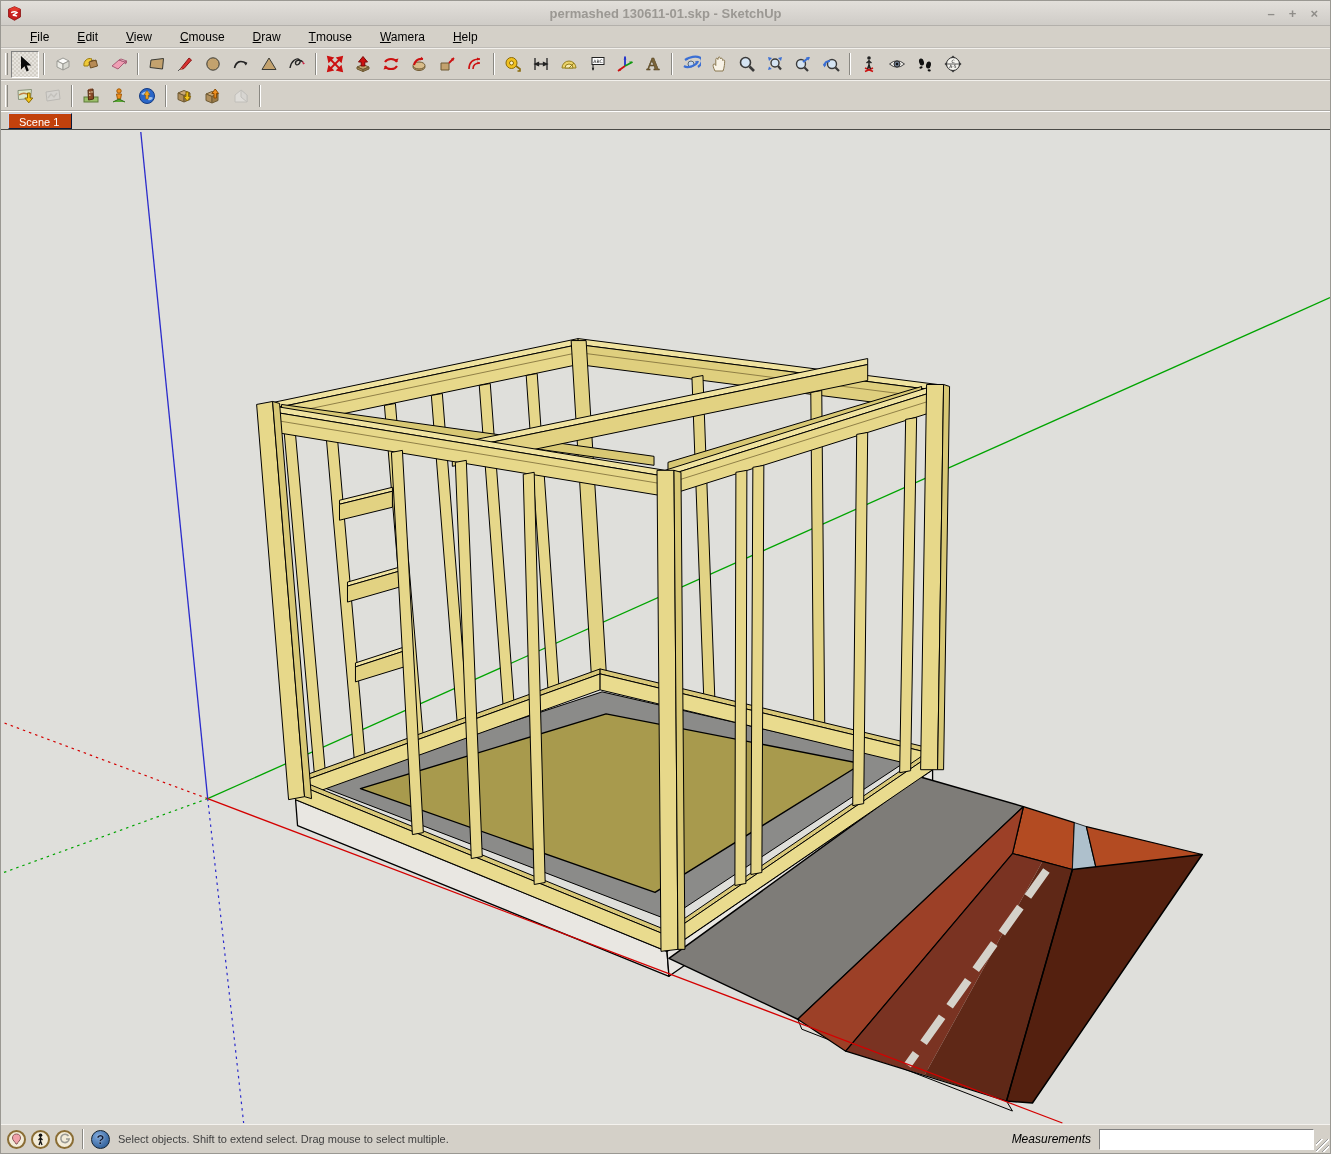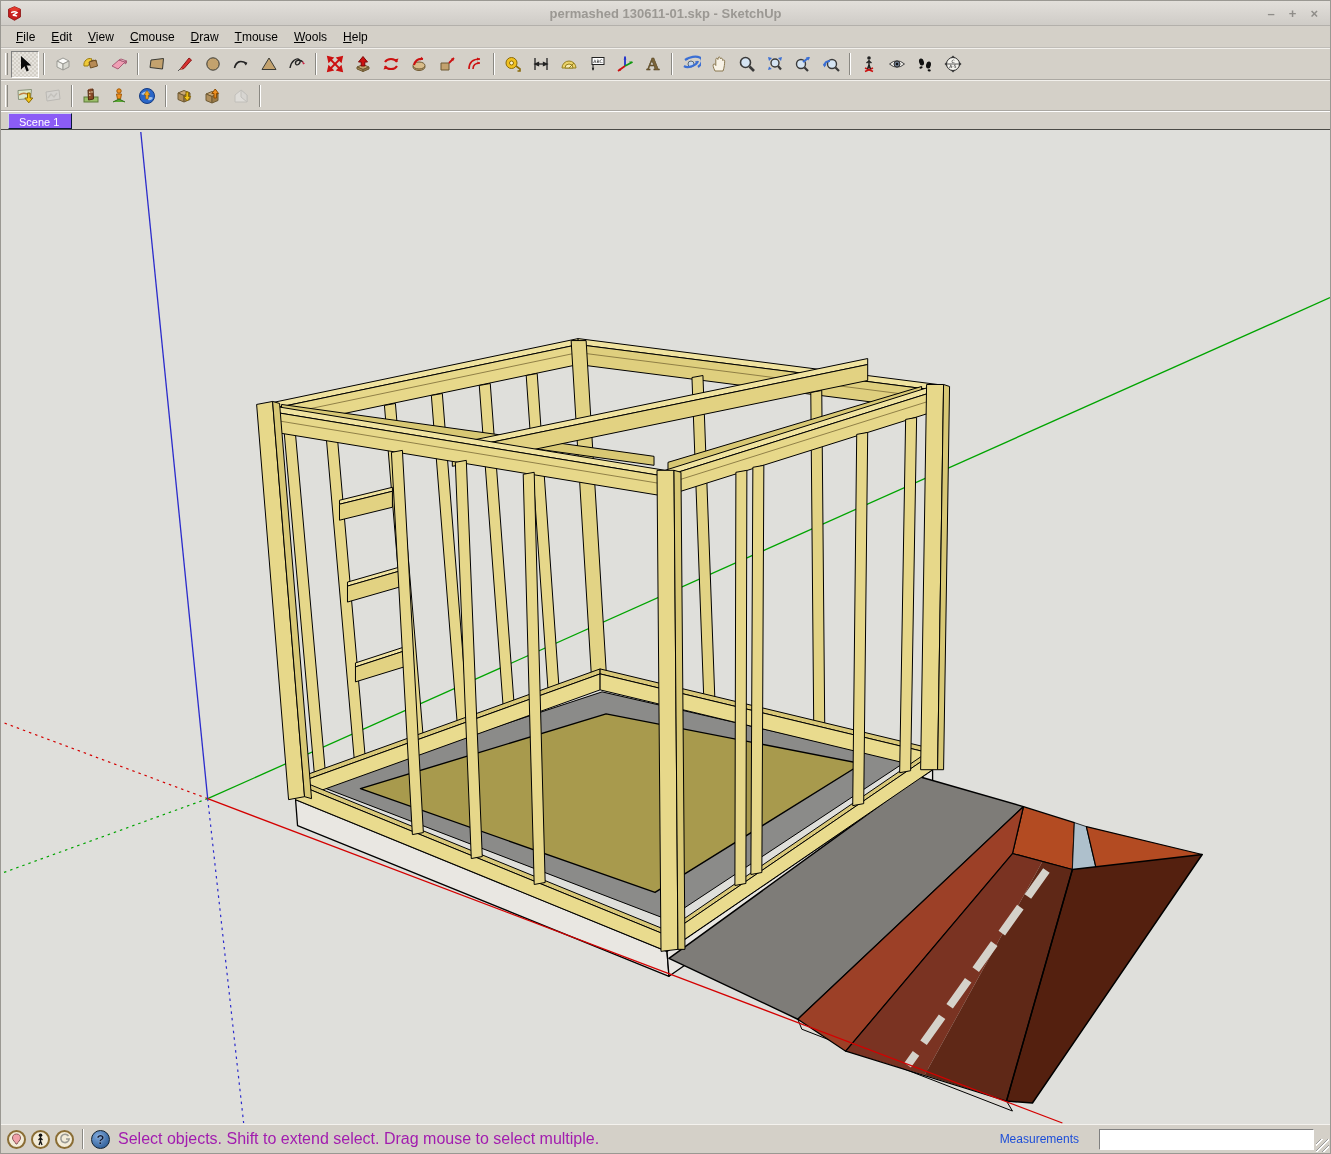--- a/index.html
+++ b/index.html
@@ -9,60 +9,60 @@
 
   
   .titlebar { height:25px; background:linear-gradient(#E2DFDA,#CFCCC7); border-bottom:1px solid #b3b0ab;
               display:flex; align-items:center; position:relative; flex:0 0 auto; }
   .app-icon { width:17px; height:17px; margin-left:5px; }
   .title-text { position:absolute; left:0; right:0; text-align:center; font-size:13px; font-weight:bold; color:#9b9893; }
   .win-controls { margin-left:auto; display:flex; gap:14px; padding-right:12px; z-index:2; }
   .win-btn { font-size:13px; font-weight:bold; color:#8f8d89; cursor:default; line-height:25px; }
 
   
-  .menubar { height:22px; background:#D4D0C8; display:flex; align-items:center; padding-left:8px; gap:2px;
+  .menubar { height:22px; background:#D4D0C8; display:flex; align-items:center; padding-left:22px; gap:14px;
              border-bottom:1px solid #c0bdb8; flex:0 0 auto; }
   .menu-item { font-size:12px; color:#000; padding:2px 7px; }
   .menu-item u { text-decoration:underline; }
 
   
   .toolbar { background:#D4D0C8; display:flex; align-items:center; padding:1px 2px 1px 4px;
              border-top:1px solid #F2F0EC; border-bottom:1px solid #ABA8A2; flex:0 0 auto; }
   .toolbar.row1 { height:32px; }
   .toolbar.row2 { height:31px; }
   .tb-grip { width:3px; height:22px; border-left:1px solid #fff; border-right:1px solid #8a8882; margin-right:3px; }
   .tb { width:28px; height:27px; background:#D4D0C8; border:1px solid #D4D0C8; display:flex;
         align-items:center; justify-content:center; padding:0; }
   .tb.pressed { border-color:#808080 #fff #fff #808080;
         background-image:repeating-conic-gradient(#E6E3DD 0 25%, #D4D0C8 0 50%); background-size:4px 4px; }
   .tb.disabled svg { opacity:.45; filter:grayscale(1); }
   .tb-sep { width:2px; height:22px; border-left:1px solid #8a8882; border-right:1px solid #fff; margin:0 4px; }
 
   
   .scenestrip { height:19px; background:#D4D0C8; border-top:1px solid #fff; border-bottom:1px solid #4a4a46;
                 display:flex; align-items:stretch; padding-left:7px; flex:0 0 auto; }
-  .scene-tab { background:#8b5cf6; color:#fff; font-size:11px; padding:2px 12px 2px 10px; margin:1px 0 0 0;
+  .scene-tab { background:#c2410c; color:#fff; font-size:11px; padding:2px 12px 2px 10px; margin:1px 0 0 0;
                border:1px solid; border-color:#cfd4e8 #0a1838 #0a1838 #cfd4e8; }
 
   
   .viewport { position:relative; flex:1 1 auto; background:#DFDFDB; overflow:hidden; }
   .viewport svg { position:absolute; left:0; top:0; width:100%; height:100%; display:block; }
 
   
   .statusbar { height:29px; background:#D4D0C8; border-top:1px solid #F4F2EE; display:flex; align-items:center;
                padding:0 2px 0 6px; flex:0 0 auto; position:relative; }
   .st-circle { width:19px; height:19px; border-radius:50%; background:#F3ECD9; border:2px solid #8a6d34;
                display:flex; align-items:center; justify-content:center; margin-right:5px; }
   .st-sep { width:2px; height:20px; border-left:1px solid #8a8882; border-right:1px solid #fff; margin:0 7px 0 3px; }
   .help-circle { width:19px; height:19px; border-radius:50%; background:radial-gradient(circle at 35% 30%, #7FA9DC, #1D4E89);
                  border:1px solid #123; color:#06142e; font-weight:bold; font-size:13px; display:flex; align-items:center;
                  justify-content:center; margin-right:8px; }
   .help-circle span { color:#0a1a3a; text-shadow:0 0 1px #fff; }
-  .status-text { font-size:16px; color:#a21caf; }
-  .meas-label { margin-left:auto; font-size:12px; color:#1d4ed8; padding-right:20px; }
+  .status-text { font-size:11px; color:#404040; }
+  .meas-label { margin-left:auto; font-size:12px; color:#000000; padding-right:8px;font-style:italic; }
   .meas-input { width:215px; height:21px; border:1px solid; border-color:#808080 #fff #fff #808080;
                 background:#fff; font-size:12px; padding:0 4px; margin-right:14px; }
   .grip { position:absolute; right:1px; bottom:1px; width:13px; height:13px;
           background:repeating-linear-gradient(135deg, transparent 0 3px, #999 3px 4px, #fff 4px 5px); }
 </style>
 </head>
 <body>
 
 <div class="window">
 
@@ -80,21 +80,21 @@
     </div>
   </div>
 
   <div class="menubar">
     <span class="menu-item"><u>F</u><span>ile</span></span>
     <span class="menu-item"><u>E</u><span>dit</span></span>
     <span class="menu-item"><u>V</u><span>iew</span></span>
     <span class="menu-item"><u>C</u><span>mouse</span></span>
     <span class="menu-item"><u>D</u><span>raw</span></span>
     <span class="menu-item"><u>T</u><span>mouse</span></span>
-    <span class="menu-item"><u>W</u><span>ools</span></span>
+    <span class="menu-item"><u>W</u><span>amera</span></span>
     <span class="menu-item"><u>H</u><span>elp</span></span>
   </div>
 
   <div class="toolbar row1">
     <div class="tb-grip"></div>
 
     <button class="tb pressed">
         <svg width="20" height="20" viewBox="0 0 20 20">
           <path d="M6 2 L6 15.5 L9.5 12.2 L11.6 17.4 L13.8 16.4 L11.7 11.4 L16.4 11.4 Z" fill="#0a0a0a"></path>
         </svg>

